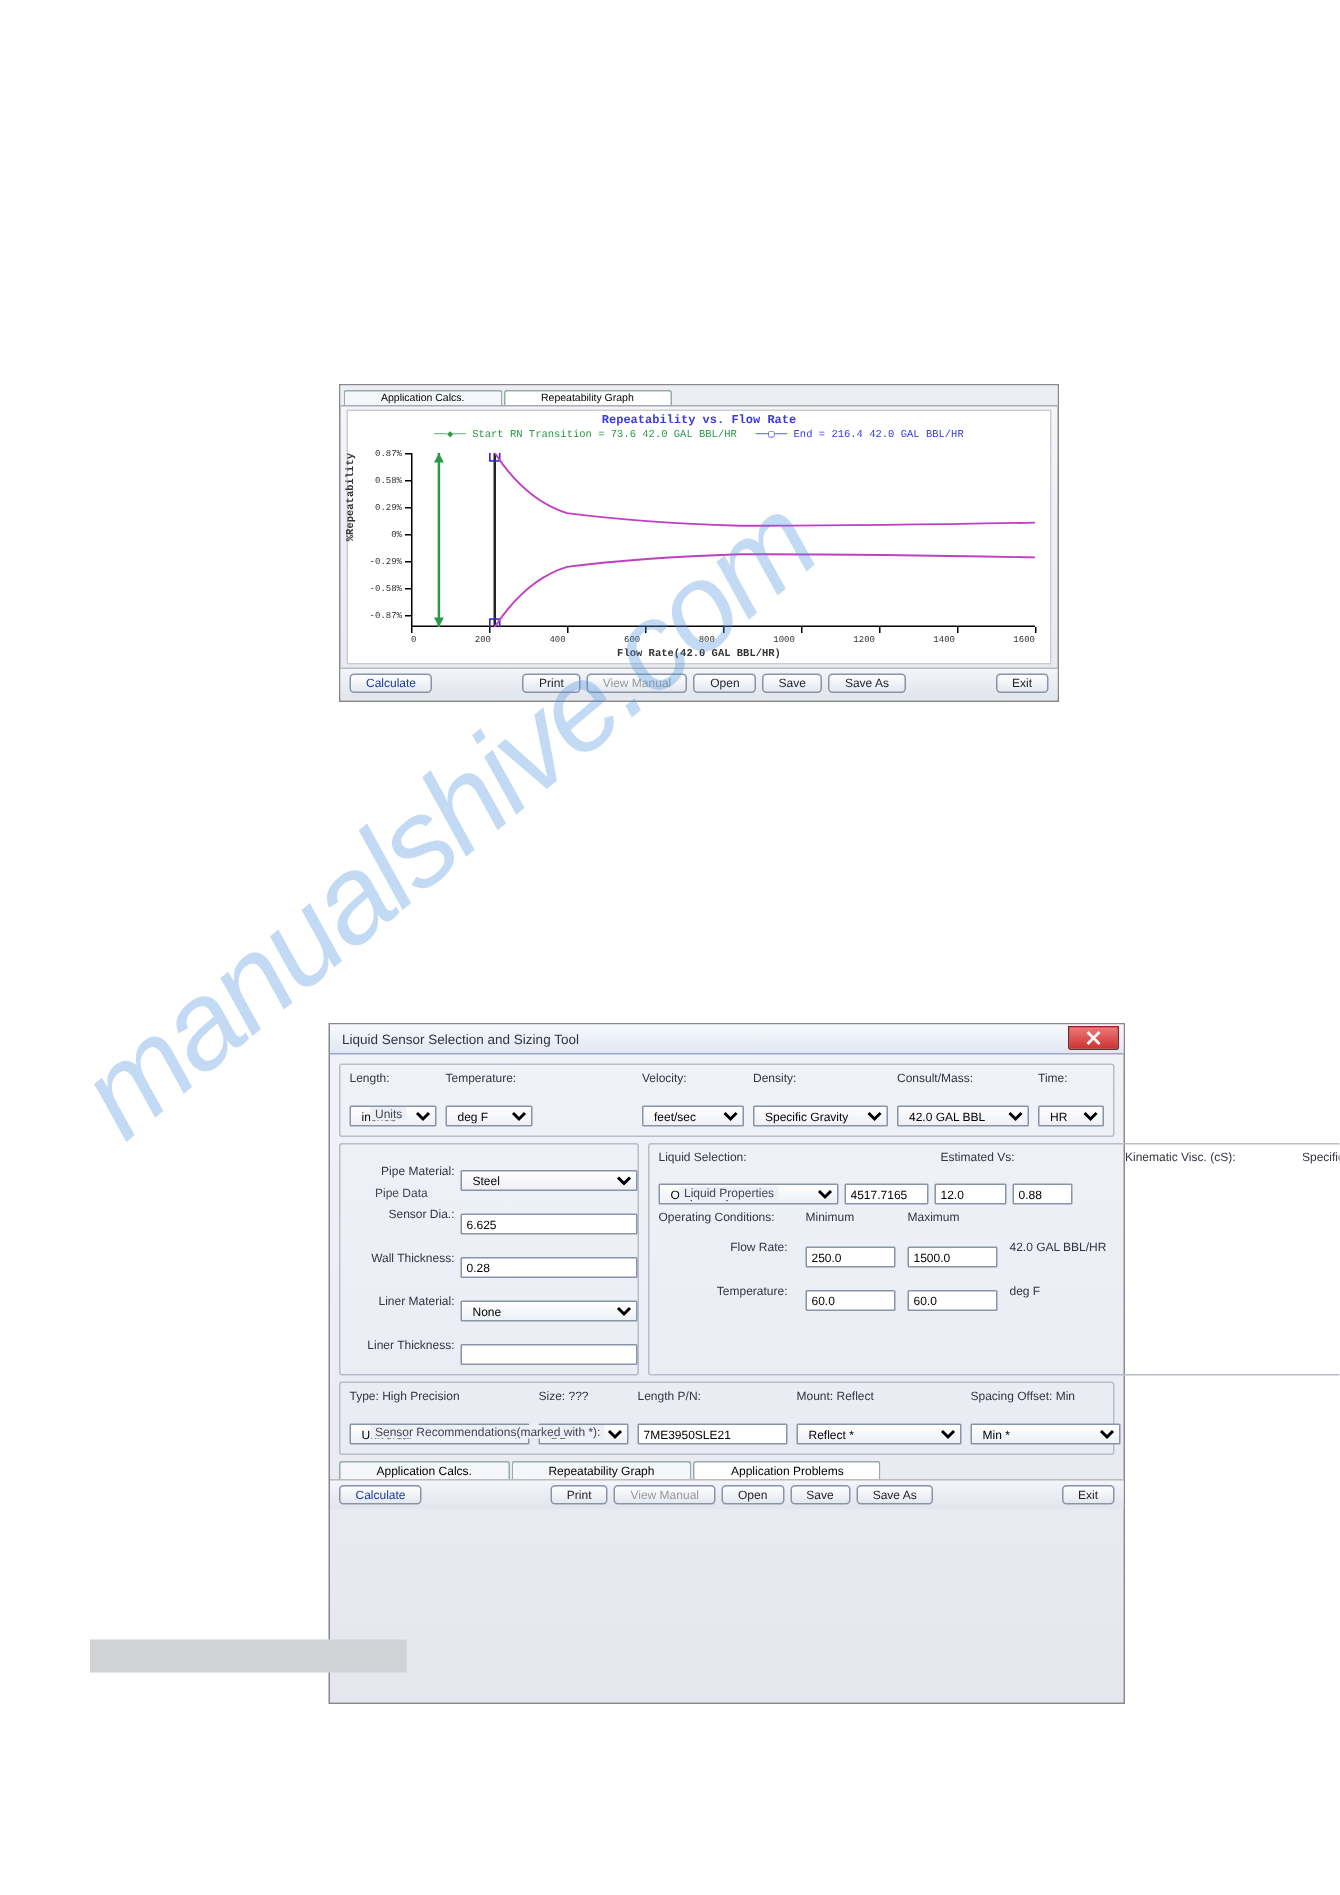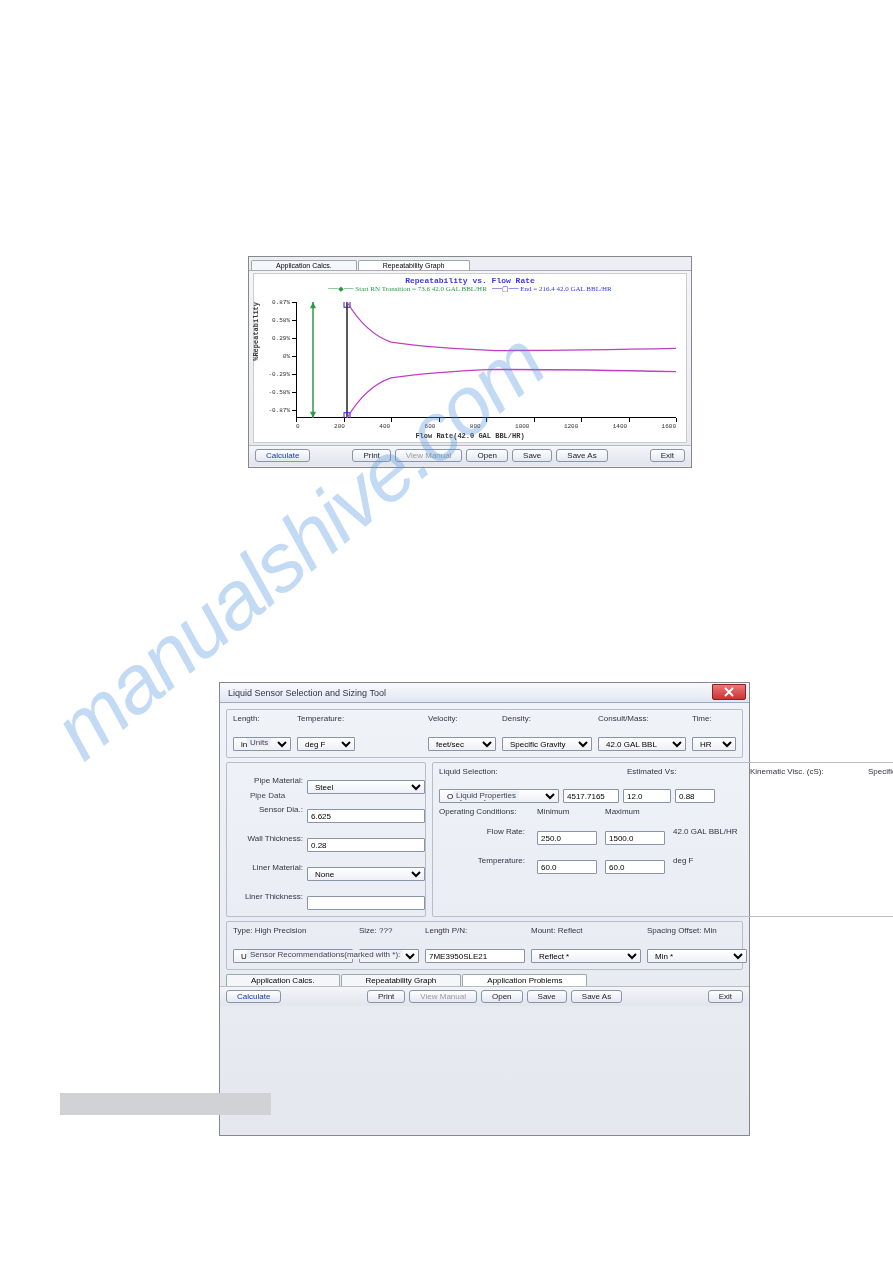--- a/index.html
+++ b/index.html
@@ -27,22 +27,22 @@
     z-index: 50;
   }
   
   .screenshot {
     position: absolute;
     border: 1px solid #888;
     background: linear-gradient(#f4f6fa, #e6e9ef);
     font-size: 8px;
   }
   .graph-shot {
-    left: 248px; top: 256px;
-    width: 444px; height: 212px;
+    left: 226px; top: 256px;
+    width: 480px; height: 212px;
   }
   .tabs-row {
     display: flex;
     gap: 0;
     background: #eceef3;
     border-bottom: 1px solid #aab;
     height: 14px;
     align-items: flex-end;
     font-size: 7px;
     padding-left: 2px;
@@ -57,21 +57,21 @@
   }
   .tab.active { background: #fff; }
   .chart-area {
     background: #fff;
     margin: 2px 4px;
     height: 170px;
     border: 1px solid #ccc;
     position: relative;
   }
   .chart-title { text-align: center; color: #3a3ae0; font-size: 8px; padding-top: 2px; font-family: "Courier New", monospace; font-weight: bold;}
-  .chart-legend { text-align: center; font-size: 7px; color: #3a3ae0; font-family: Liberation Serif, serif;}
+  .chart-legend { text-align: center; font-size: 7px; color: #3a3ae0; font-family: Liberation Mono, monospace;}
   .chart-legend .grn { color: #2a9a4a; }
   .y-axis {
     position: absolute; left: 42px; top: 28px; bottom: 24px;
     width: 1px; background: #000;
   }
   .x-axis {
     position: absolute; left: 42px; right: 10px; bottom: 24px;
     height: 1px; background: #000;
   }
   .y-labels { position:absolute; left:2px; top:26px; font-size:6px; color:#333; line-height:1; font-family:"Courier New",monospace;}

